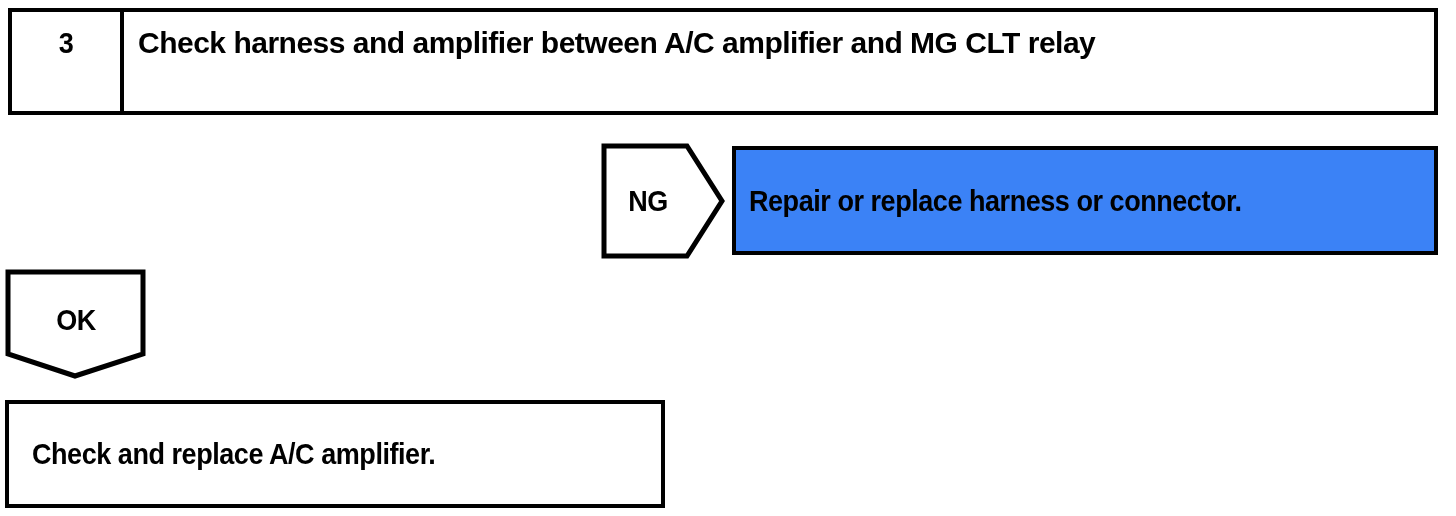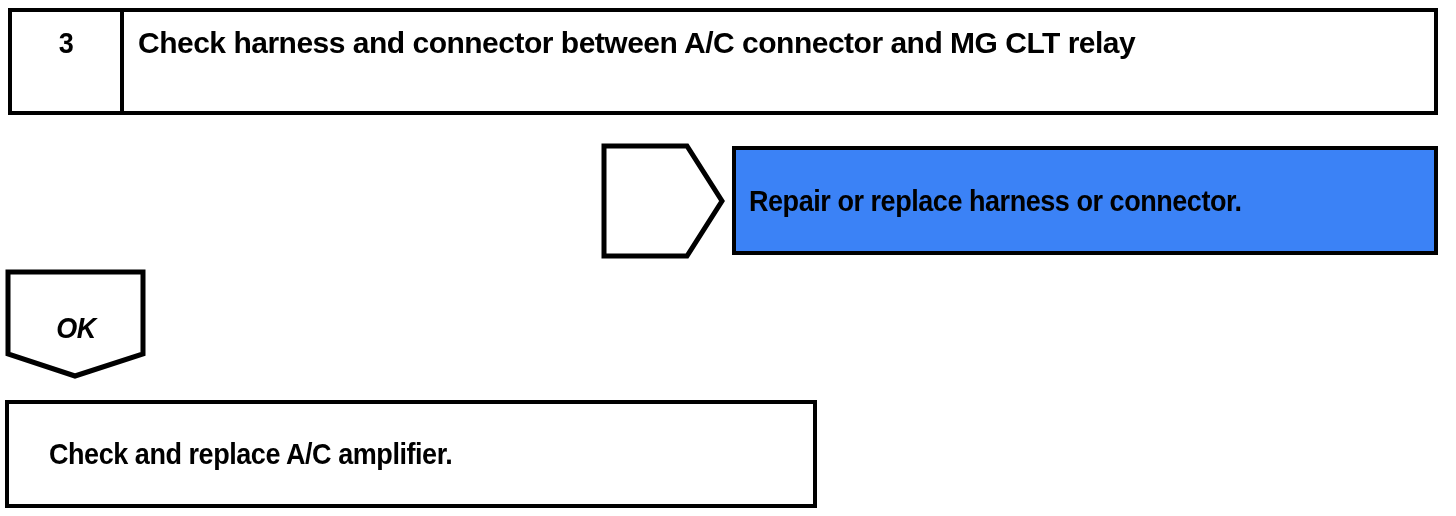--- a/index.html
+++ b/index.html
@@ -79,58 +79,60 @@
   }
   
   .ok-connector {
     position: absolute;
     left: 4px; top: 266px;
     width: 144px; height: 116px;
   }
   .ok-connector svg { position: absolute; left: 0; top: 0; }
   .ok-label-wrap {
     position: absolute;
-    left: 0; top: 20px;
+    left: 0; top: 12px;
     width: 143px; height: 84px;
     display: flex;
     align-items: center;
     justify-content: center;
-    font-style: italic;
   }
   
   .result-box {
     position: absolute;
     left: 5px; top: 400px;
-    width: 812px; height: 108px;
+    width: 660px; height: 108px;
     border: 4px solid #000000;
     box-sizing: border-box;
     display: flex;
     align-items: center;
-    padding-left: 40px;
+    padding-left: 23px;
     background: #ffffff;
   }
 </style>
 </head>
 <body>
 
 <div class="canvas">
 
   <div class="step-box">
     <div class="step-number-cell">
       <span class="flow-text centered">3</span>
     </div>
     <div class="step-instruction-cell">
-      <span class="flow-text">Check harness and connector between A/C connector and MG CLT relay</span>
+      <span class="flow-text">Check harness and amplifier between A/C amplifier and MG CLT relay</span>
     </div>
   </div>
 
   <div class="ng-connector">
     <svg width="128" height="118" viewBox="0 0 128 118">
       <polygon points="4,4 87,4 122,59 87,114 4,114" fill="#ffffff" stroke="#000000" stroke-width="5"></polygon>
     </svg>
+    <div class="ng-label-wrap">
+      <span class="flow-text centered">NG</span>
+    </div>
   </div>
 
   <div class="ng-action-box">
     <span class="flow-text">Repair or replace harness or connector.</span>
   </div>
 
   <div class="ok-connector">
     <svg width="144" height="116" viewBox="0 0 144 116">
       <polygon points="4,6 139,6 139,88 71,110 4,88" fill="#ffffff" stroke="#000000" stroke-width="5"></polygon>
     </svg>

